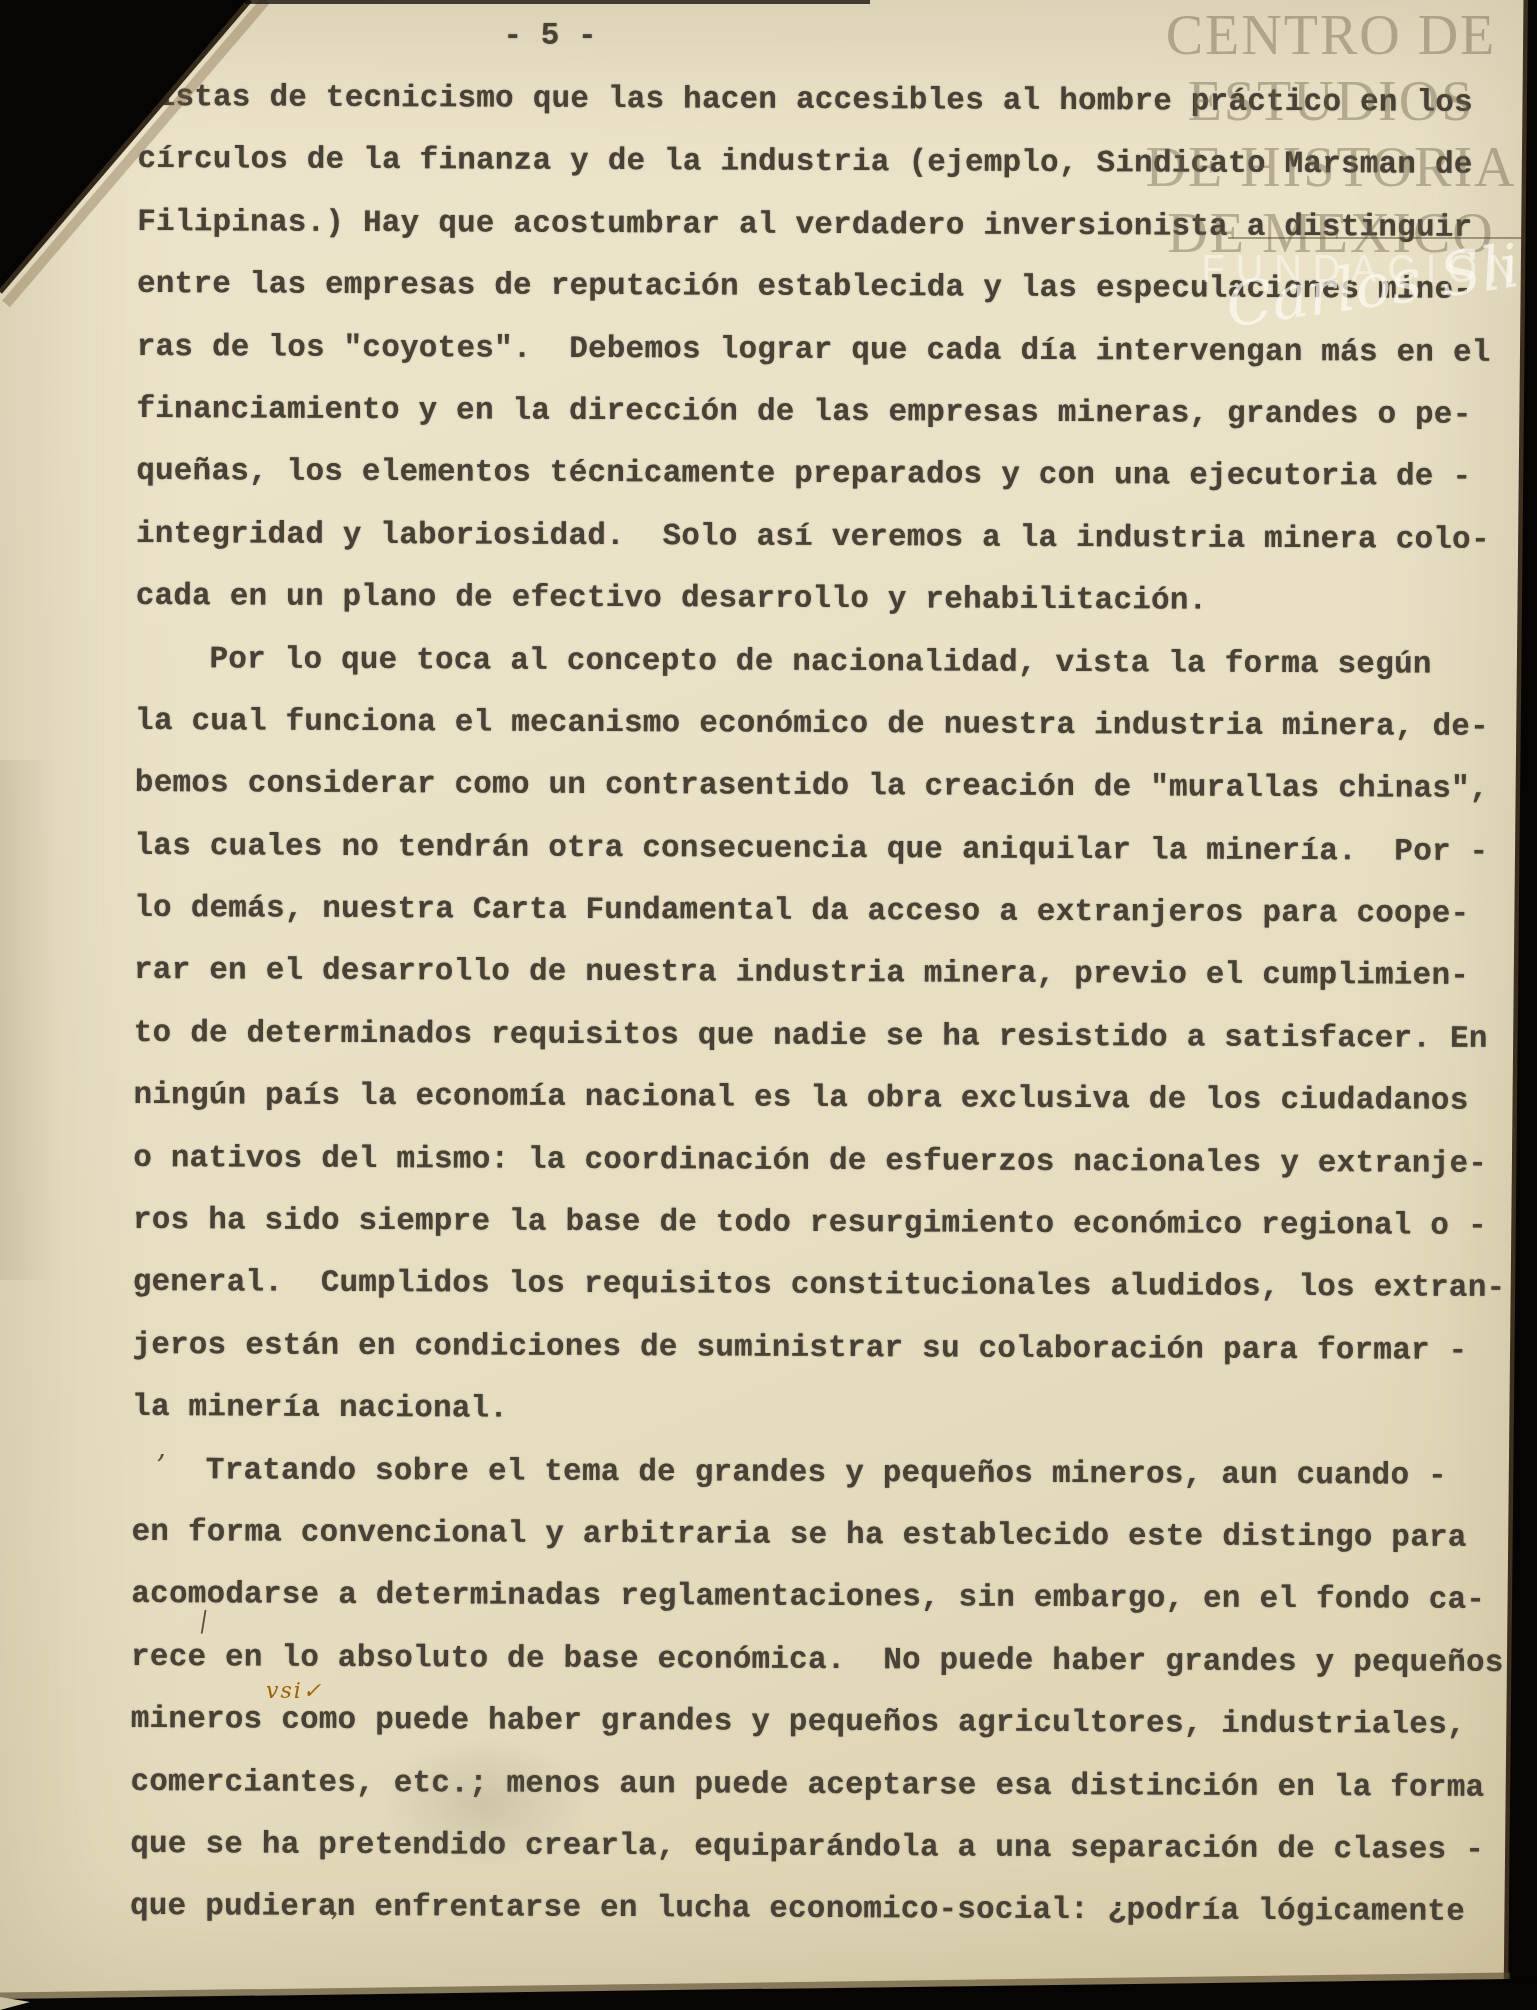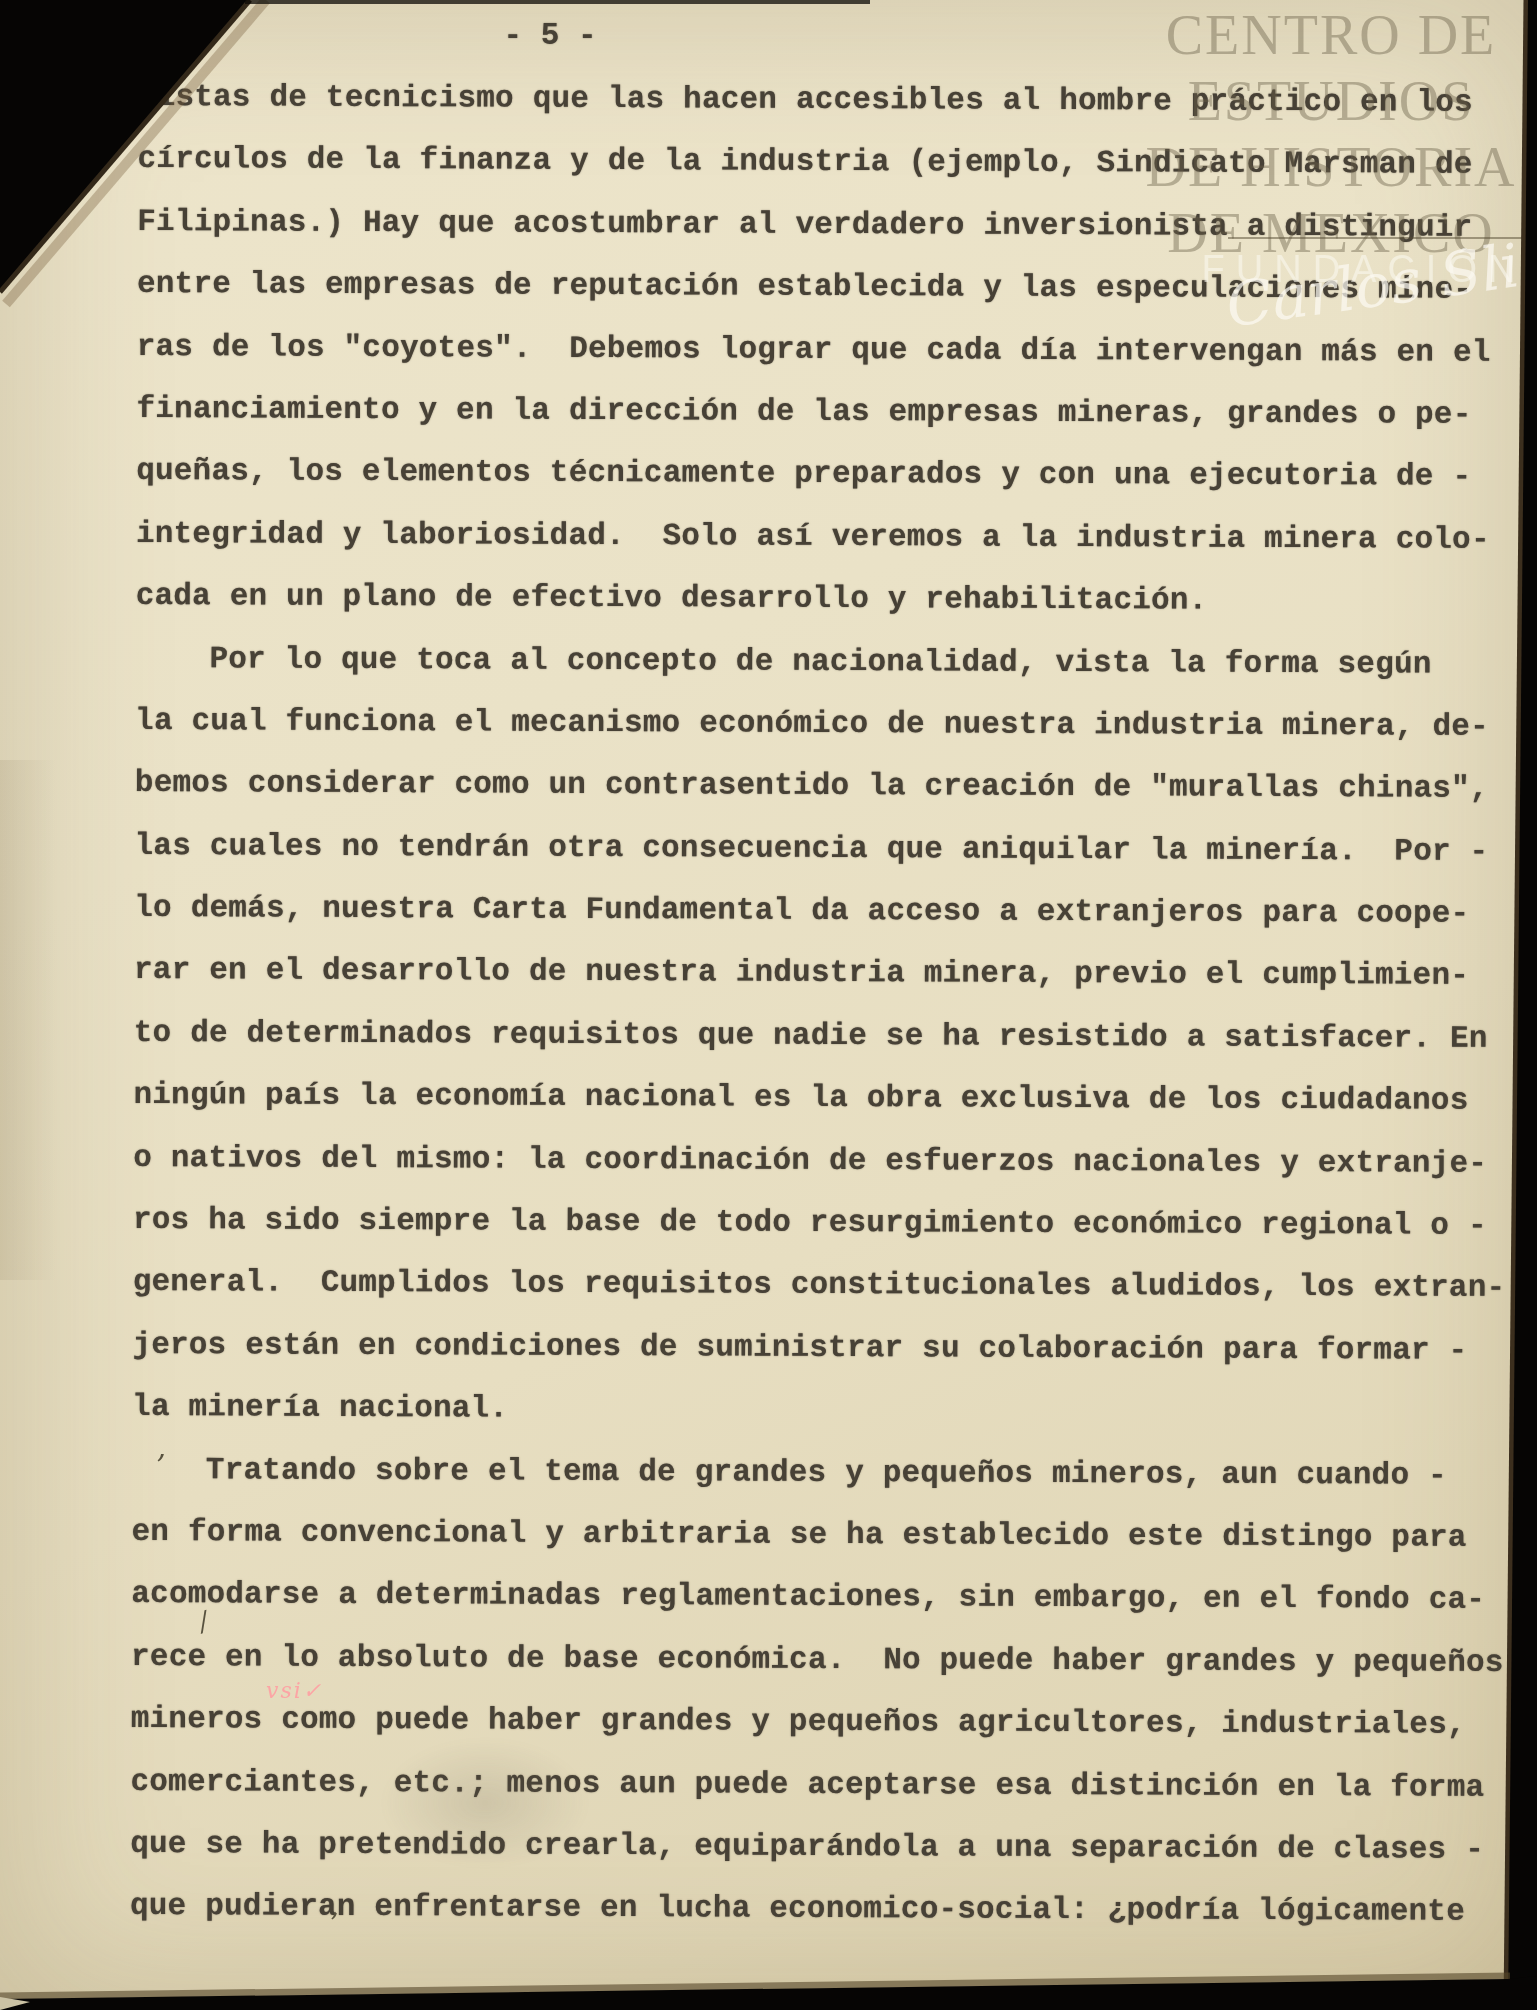--- a/index.html
+++ b/index.html
@@ -57,21 +57,21 @@
     font-style:italic;font-size:60px;color:rgba(252,250,242,0.72);
     transform:rotate(-8deg);z-index:22;pointer-events:none;white-space:nowrap;
   }
   .annotation{
     position:absolute;z-index:12;
     font-family:"DejaVu Serif","Liberation Serif",serif;
     color:#58523f;font-style:italic;
   }
   .ann-apostrophe{left:156px;top:1448px;font-size:30px;}
   .ann-tick{left:199px;top:1606px;font-size:26px;transform:rotate(-18deg);}
-  .ann-insert{left:266px;top:1678px;font-size:22px;letter-spacing:2px;color:#fca5a5;}
+  .ann-insert{left:266px;top:1678px;font-size:22px;letter-spacing:2px;color:#a16207;}
   .ann-stray{left:330px;top:1908px;font-size:26px;}
   .smudge{
     position:absolute;left:380px;top:1738px;width:210px;height:130px;z-index:14;
     background:radial-gradient(ellipse at center,rgba(100,92,75,0.16),rgba(100,92,75,0) 70%);
     filter:blur(3px);
   }
   .stain-left{
     position:absolute;left:0;top:760px;width:70px;height:520px;z-index:4;
     background:linear-gradient(90deg,rgba(130,112,78,0.14),rgba(130,112,78,0) 80%);
   }

